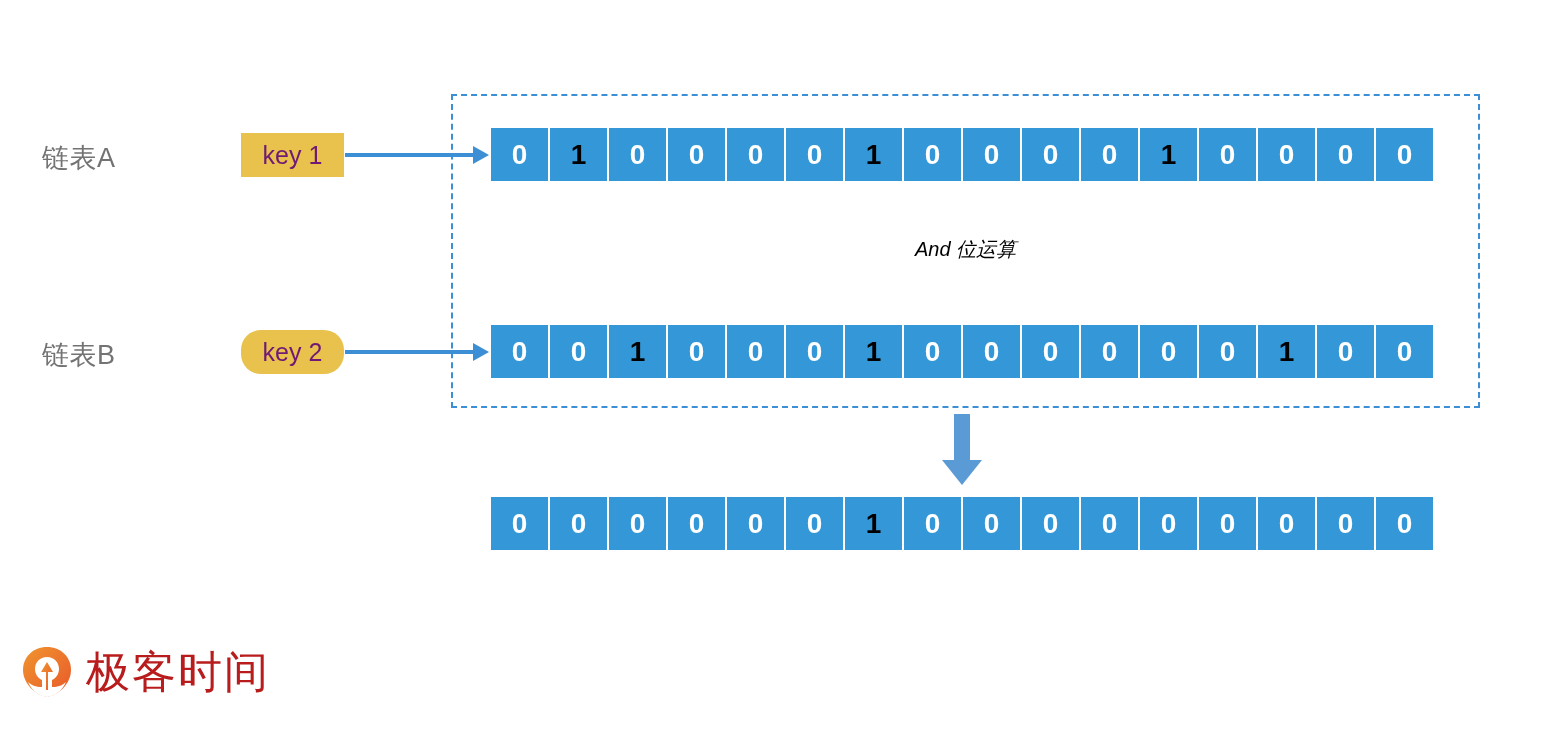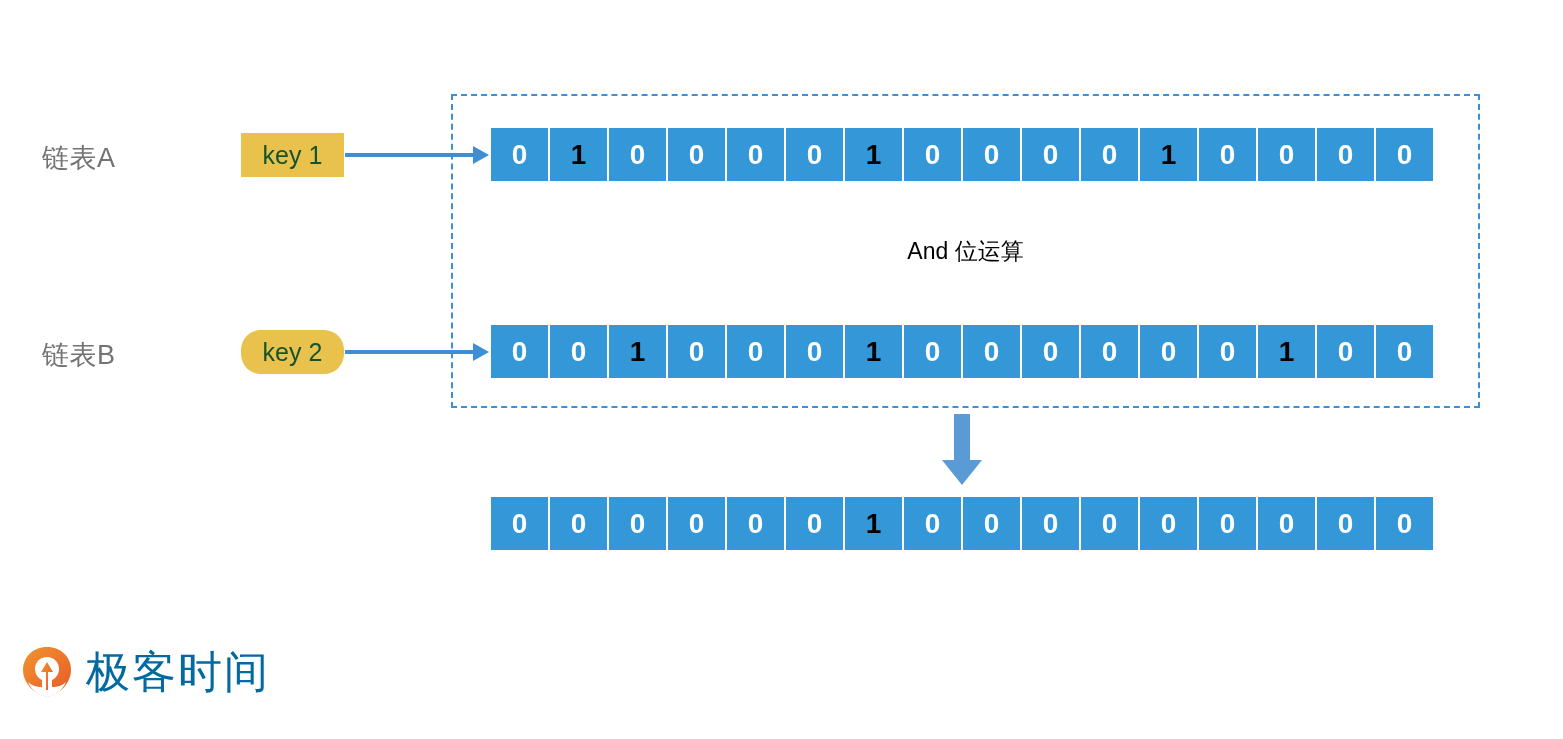--- a/index.html
+++ b/index.html
@@ -42,21 +42,21 @@
   .label-a { left: 42px; top: 140px; }
   .label-b { left: 42px; top: 337px; }
   .label-r { left: 42px; top: 508px; }
 
   
   .key-chip {
     position: absolute;
     width: 103px;
     height: 44px;
     background: #E8C24D;
-    color: #14532d;
+    color: #701a75;
     font-size: 25px;
     display: flex;
     align-items: center;
     justify-content: center;
     box-sizing: border-box;
   }
   .key-1 { left: 241px; top: 133px; }
   .key-2 { left: 241px; top: 330px; border-radius: 20px; }
 
   
@@ -109,22 +109,23 @@
 
   .grid-a { left: 491px; top: 128px; }
   .grid-b { left: 491px; top: 325px; }
   .grid-r { left: 491px; top: 497px; }
   .op-caption-wrap {
     position: absolute;
     left: 451px;
     width: 1029px;
     top: 236px;
     text-align: center;
-    font-size: 23px;
+    font-size: 20px;
     color: #000000;
+    font-style: italic;
   }
 
   
   .down-arrow {
     position: absolute;
     left: 941px;
     top: 414px;
     width: 42px;
     height: 72px;
   }
@@ -138,21 +139,21 @@
     align-items: center;
     gap: 14px;
   }
   .brand-mark {
     width: 50px;
     height: 52px;
     flex: none;
   }
   .brand-text {
     font-size: 44px;
-    color: #0369a1;
+    color: #b91c1c;
     letter-spacing: 2px;
     font-family: "DejaVu Sans", "Liberation Sans", sans-serif;
     line-height: 1;
   }
 </style>
 </head>
 <body>
 
 <div class="stage">
 

